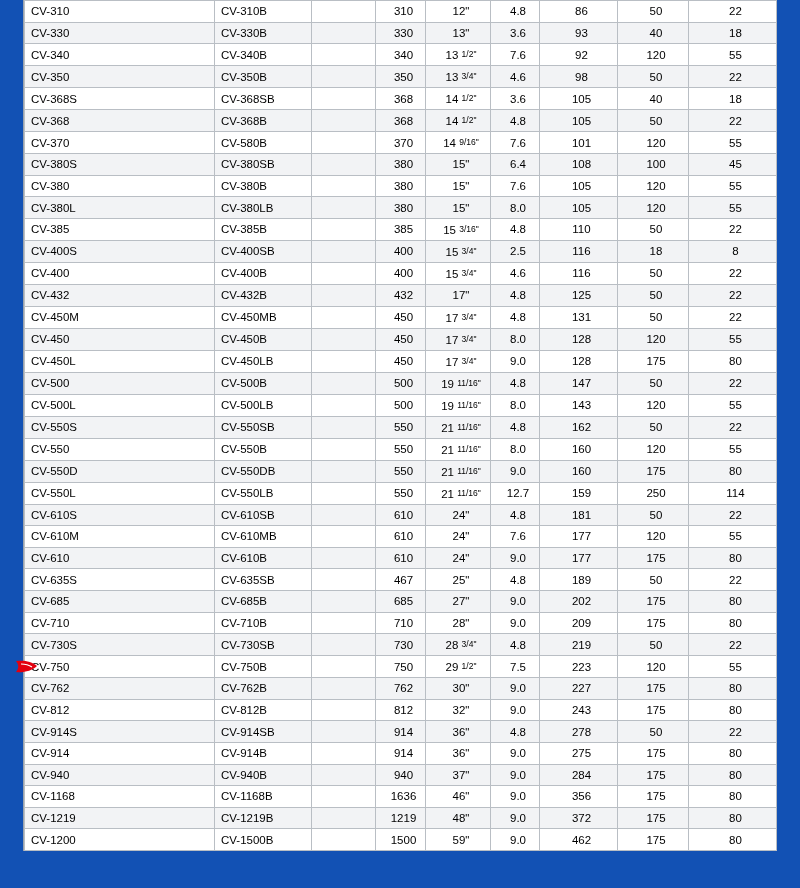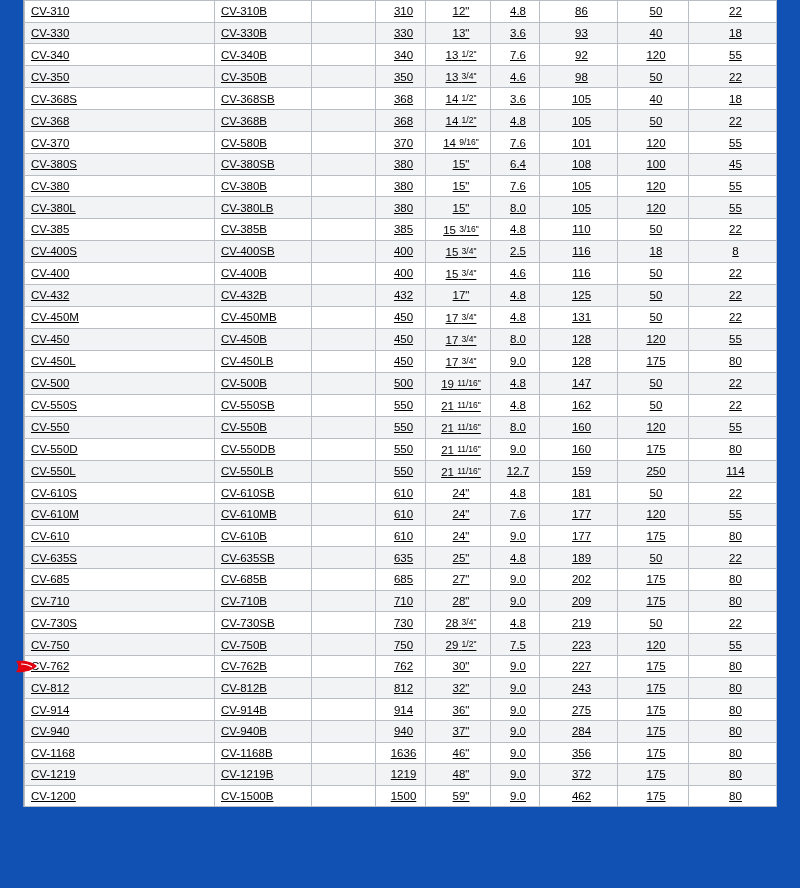--- a/index.html
+++ b/index.html
@@ -29,21 +29,20 @@
     border-left: 1px solid #9aa3ad;
     border-right: 1px solid #9aa3ad;
     box-sizing: border-box;
   }
   table.spec {
     border-collapse: collapse;
     width: 100%;
     table-layout: fixed;
     font-size: 11.5px;
     color: #000000;
-    text-decoration: underline;
   }
   table.spec td {
     border: 1px solid #b9bec4;
     height: 20.6px;
     padding: 0 0 0 6px;
     white-space: nowrap;
     overflow: hidden;
     background: #ffffff;
     line-height: 20px;
   }
@@ -293,20 +292,31 @@
             <td class="cdash">CV-500B</td>
             <td class="cblank"></td>
             <td class="cnum">500</td>
             <td class="cfrac"><span class="inch">19</span> <span class="frac">11/16"</span></td>
             <td class="cnum">4.8</td>
             <td class="cnum">147</td>
             <td class="cnum">50</td>
             <td class="cnum">22</td>
           </tr>
           <tr>
+            <td class="cdash">CV-500L</td>
+            <td class="cdash">CV-500LB</td>
+            <td class="cblank"></td>
+            <td class="cnum">500</td>
+            <td class="cfrac"><span class="inch">19</span> <span class="frac">11/16"</span></td>
+            <td class="cnum">8.0</td>
+            <td class="cnum">143</td>
+            <td class="cnum">120</td>
+            <td class="cnum">55</td>
+          </tr>
+          <tr>
             <td class="cdash">CV-550S</td>
             <td class="cdash">CV-550SB</td>
             <td class="cblank"></td>
             <td class="cnum">550</td>
             <td class="cfrac"><span class="inch">21</span> <span class="frac">11/16"</span></td>
             <td class="cnum">4.8</td>
             <td class="cnum">162</td>
             <td class="cnum">50</td>
             <td class="cnum">22</td>
           </tr>
@@ -373,21 +383,21 @@
             <td class="cfrac">24"</td>
             <td class="cnum">9.0</td>
             <td class="cnum">177</td>
             <td class="cnum">175</td>
             <td class="cnum">80</td>
           </tr>
           <tr>
             <td class="cdash">CV-635S</td>
             <td class="cdash">CV-635SB</td>
             <td class="cblank"></td>
-            <td class="cnum">635</td>
+            <td class="cnum">467</td>
             <td class="cfrac">25"</td>
             <td class="cnum">4.8</td>
             <td class="cnum">189</td>
             <td class="cnum">50</td>
             <td class="cnum">22</td>
           </tr>
           <tr>
             <td class="cdash">CV-685</td>
             <td class="cdash">CV-685B</td>
             <td class="cblank"></td>
@@ -445,20 +455,31 @@
           <tr>
             <td class="cdash">CV-812</td>
             <td class="cdash">CV-812B</td>
             <td class="cblank"></td>
             <td class="cnum">812</td>
             <td class="cfrac">32"</td>
             <td class="cnum">9.0</td>
             <td class="cnum">243</td>
             <td class="cnum">175</td>
             <td class="cnum">80</td>
+          </tr>
+          <tr>
+            <td class="cdash">CV-914S</td>
+            <td class="cdash">CV-914SB</td>
+            <td class="cblank"></td>
+            <td class="cnum">914</td>
+            <td class="cfrac">36"</td>
+            <td class="cnum">4.8</td>
+            <td class="cnum">278</td>
+            <td class="cnum">50</td>
+            <td class="cnum">22</td>
           </tr>
           <tr>
             <td class="cdash">CV-914</td>
             <td class="cdash">CV-914B</td>
             <td class="cblank"></td>
             <td class="cnum">914</td>
             <td class="cfrac">36"</td>
             <td class="cnum">9.0</td>
             <td class="cnum">275</td>
             <td class="cnum">175</td>

